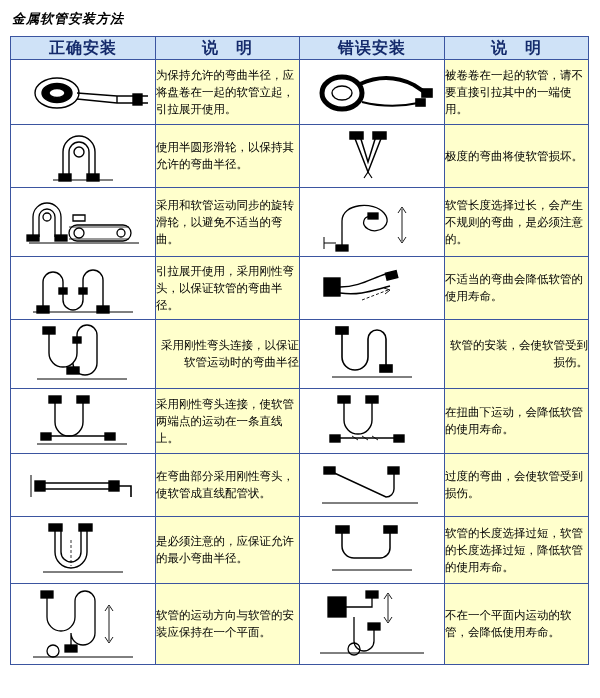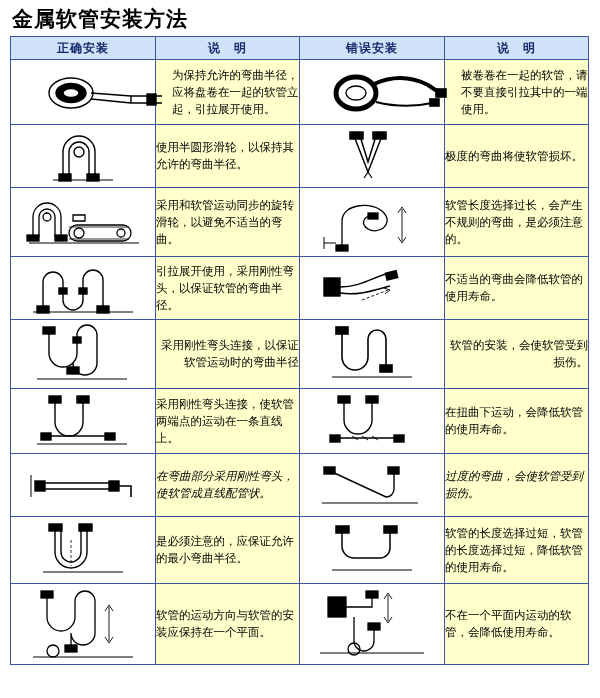--- a/index.html
+++ b/index.html
@@ -15,41 +15,42 @@
     overflow: hidden;
   }
   #page {
     position: relative;
     width: 600px;
     height: 698px;
     box-sizing: border-box;
     padding: 6px 10px 0 10px;
   }
   #title {
-    font-size: 21px;
+    font-size: 13px;
     font-weight: bold;
     letter-spacing: 1px;
     margin: 2px 0 6px 2px;
     line-height: 22px;
+    font-style: italic;
   }
   table.main {
     border-collapse: collapse;
     width: 578px;
     table-layout: fixed;
     border: 1px solid #3b3b8f;
   }
   table.main td, table.main th {
     border: 1px solid #3b55a0;
     padding: 0;
     vertical-align: middle;
   }
   thead th {
     background: #cfe2f7;
     color: #142a6b;
-    font-size: 12px;
+    font-size: 16px;
     font-weight: bold;
     height: 22px;
     letter-spacing: 1px;
   }
   col.img-col { width: 145px; }
   col.txt-col { width: 144px; }
 
   td.img-cell {
     background: #ffffff;
     text-align: center;
@@ -61,27 +62,27 @@
     line-height: 17px;
     padding: 5px 7px;
     color: #000;
     text-align: left;
   }
   .fig {
     display: block;
     margin: 0 auto;
   }
   
-  tr.r0 td { height: 64px; padding-left: 16px; }
+  tr.r0 td { height: 64px; }
   tr.r1 td { height: 62px; }
   tr.r2 td { height: 68px; }
   tr.r3 td { height: 62px; }
   tr.r4 td { height: 68px; text-align: right; }
   tr.r5 td { height: 64px; }
-  tr.r6 td { height: 62px; font-style: italic; }
+  tr.r6 td { height: 62px; }
   tr.r7 td { height: 66px; }
   tr.r8 td { height: 80px; }
 </style>
 </head>
 <body>
 
 <div id="page">
 
   <div id="title">金属软管安装方法</div>
 

